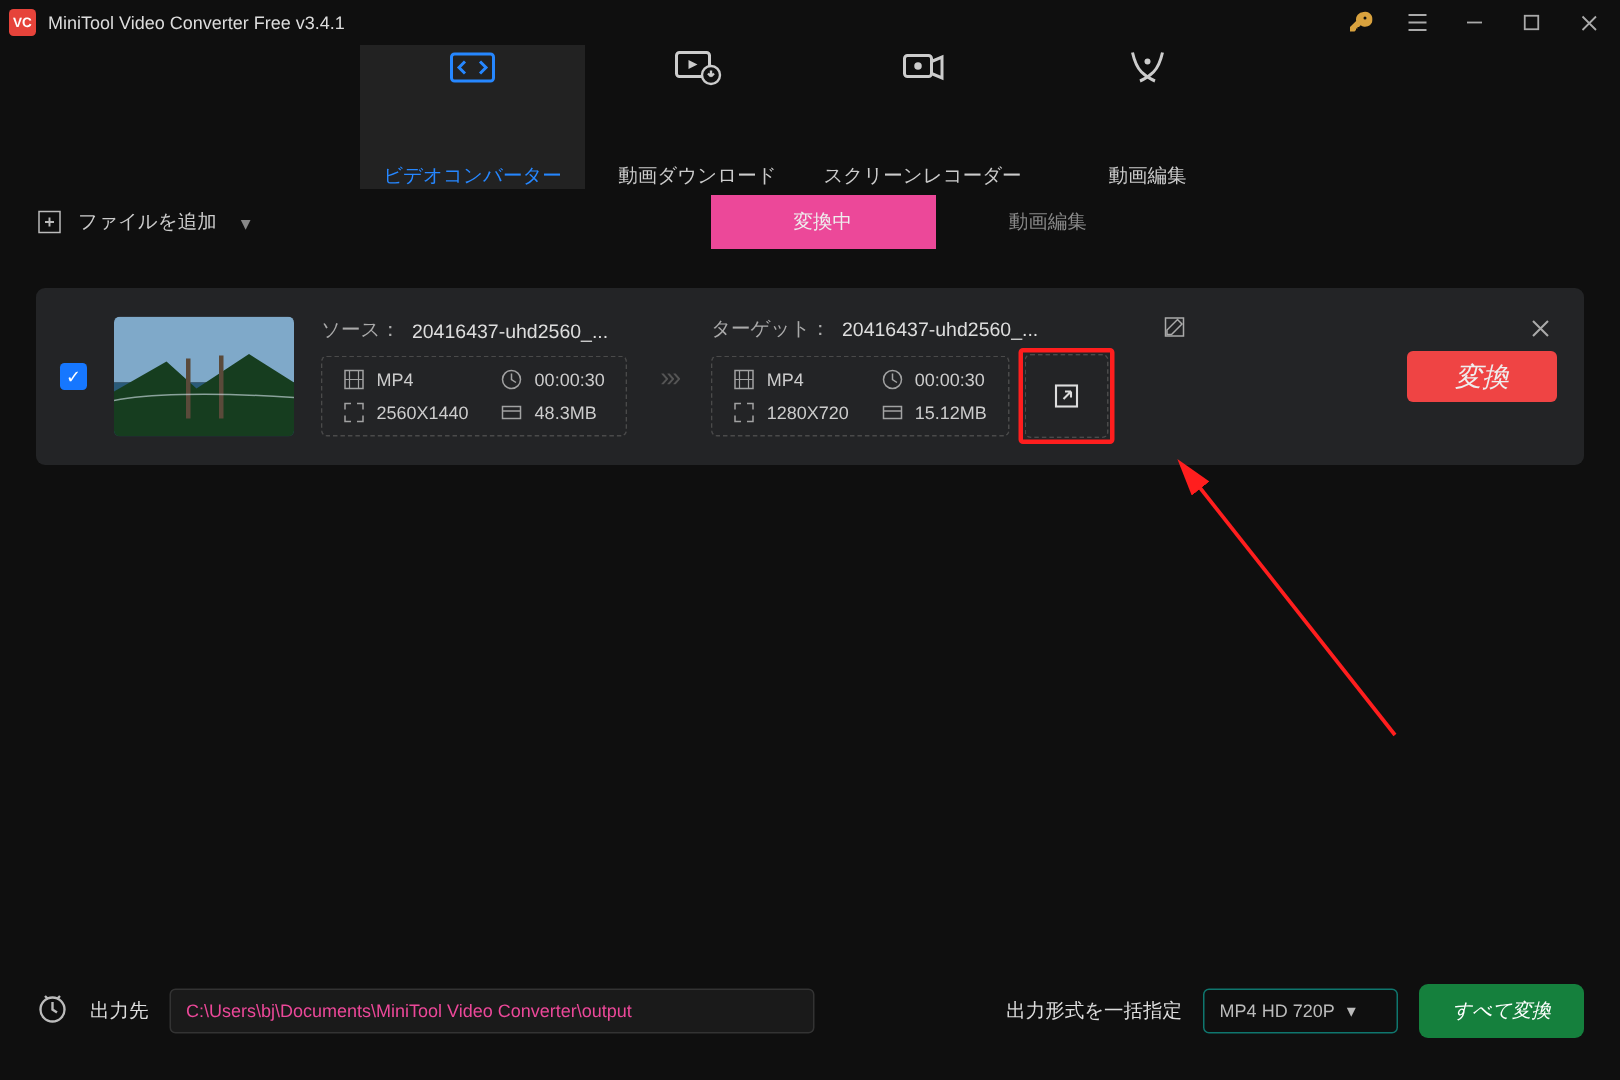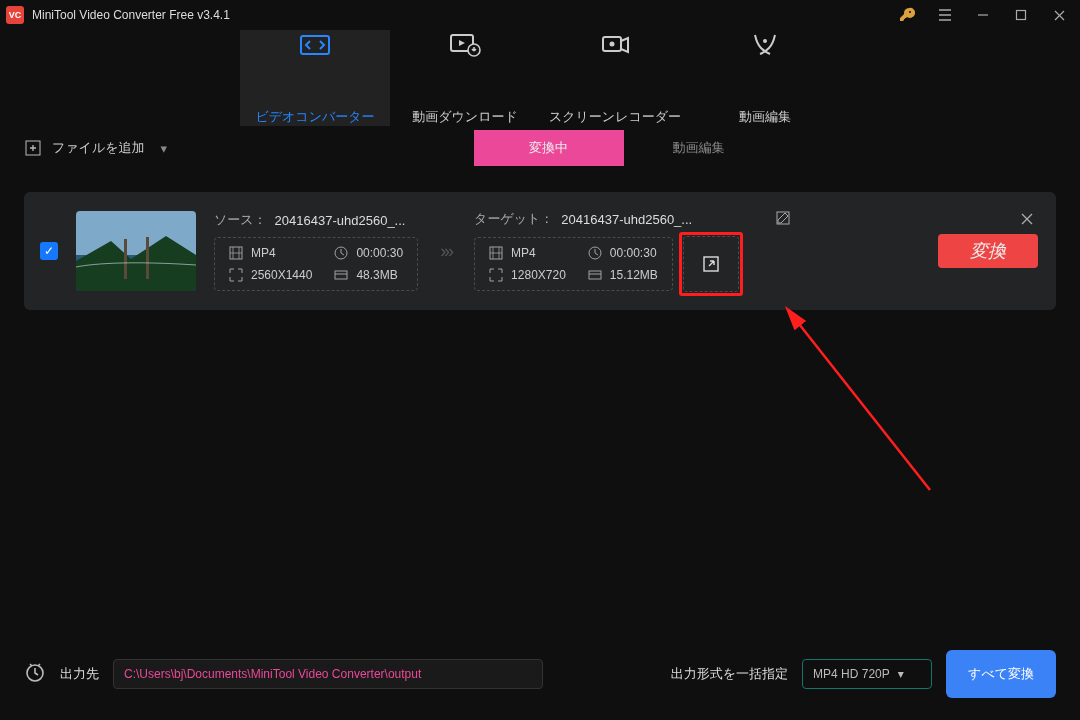--- a/index.html
+++ b/index.html
@@ -55,21 +55,21 @@
 .convert-btn { width:100px; height:34px; background:#ef4444; color:#eee; font-size:18px; border-radius:4px; display:flex; align-items:center; justify-content:center; margin-left:auto;font-style:italic; }
 
 
 .footer { position:absolute; bottom:16px; left:0; right:0; height:60px; display:flex; align-items:center; padding:0 24px; gap:14px; }
 .clock { color:#bbb; }
 .out-label { color:#ddd; font-size:13px; }
 .out-path { flex:0 0 auto; width:430px; height:30px; border:1px solid #333; border-radius:4px; background:#1a1a1a; color:#ec4899; font-size:12px; padding:0 10px; }
 .footer .grow { flex:1; }
 .fmt-label { color:#ddd; font-size:13px;margin-left:36px; }
 .fmt-select { height:30px; min-width:130px; border:1px solid #0f766e; border-radius:4px; color:#bbb; font-size:12px; display:flex; align-items:center; padding:0 10px; gap:8px; }
-.convert-all { height:48px; padding:0 22px; background:#3b82f6; color:#fff; font-size:13px; border-radius:6px; display:flex; align-items:center; }
+.convert-all { height:36px; padding:0 22px; background:#15803d; color:#fff; font-size:13px; border-radius:6px; display:flex; align-items:center;font-style:italic; }
 
 
 .red-arrow { position:absolute; left:780px; top:302px; pointer-events:none; }
 </style>
 </head>
 <body>
 
 <div class="titlebar">
   <div class="title-left">
     <div class="logo">VC</div>

